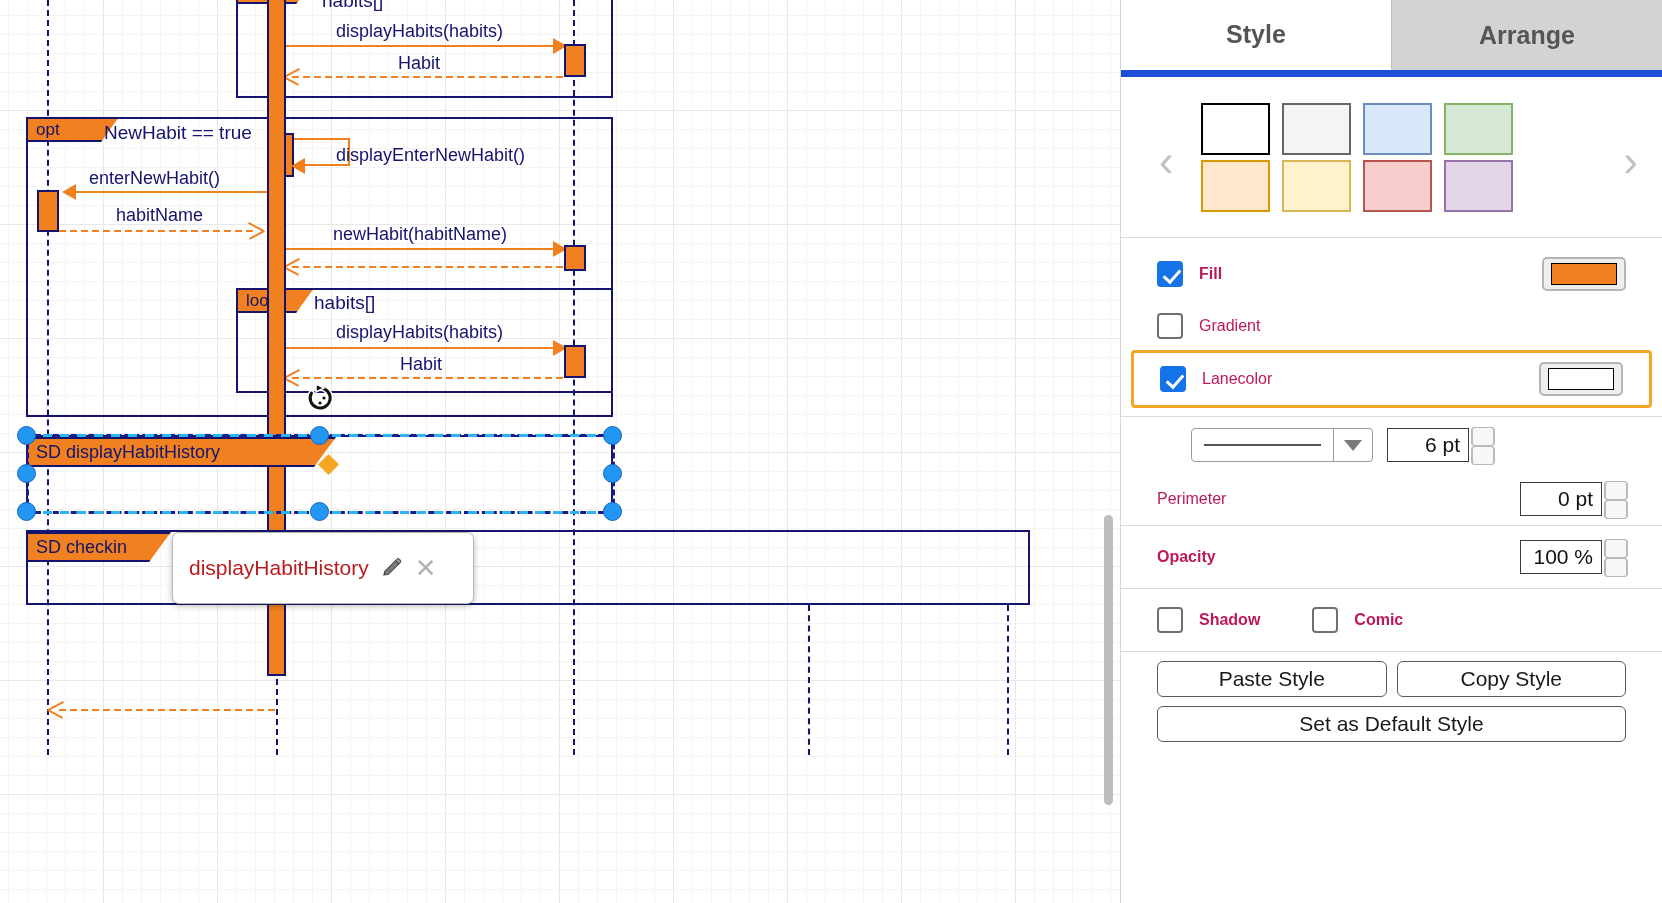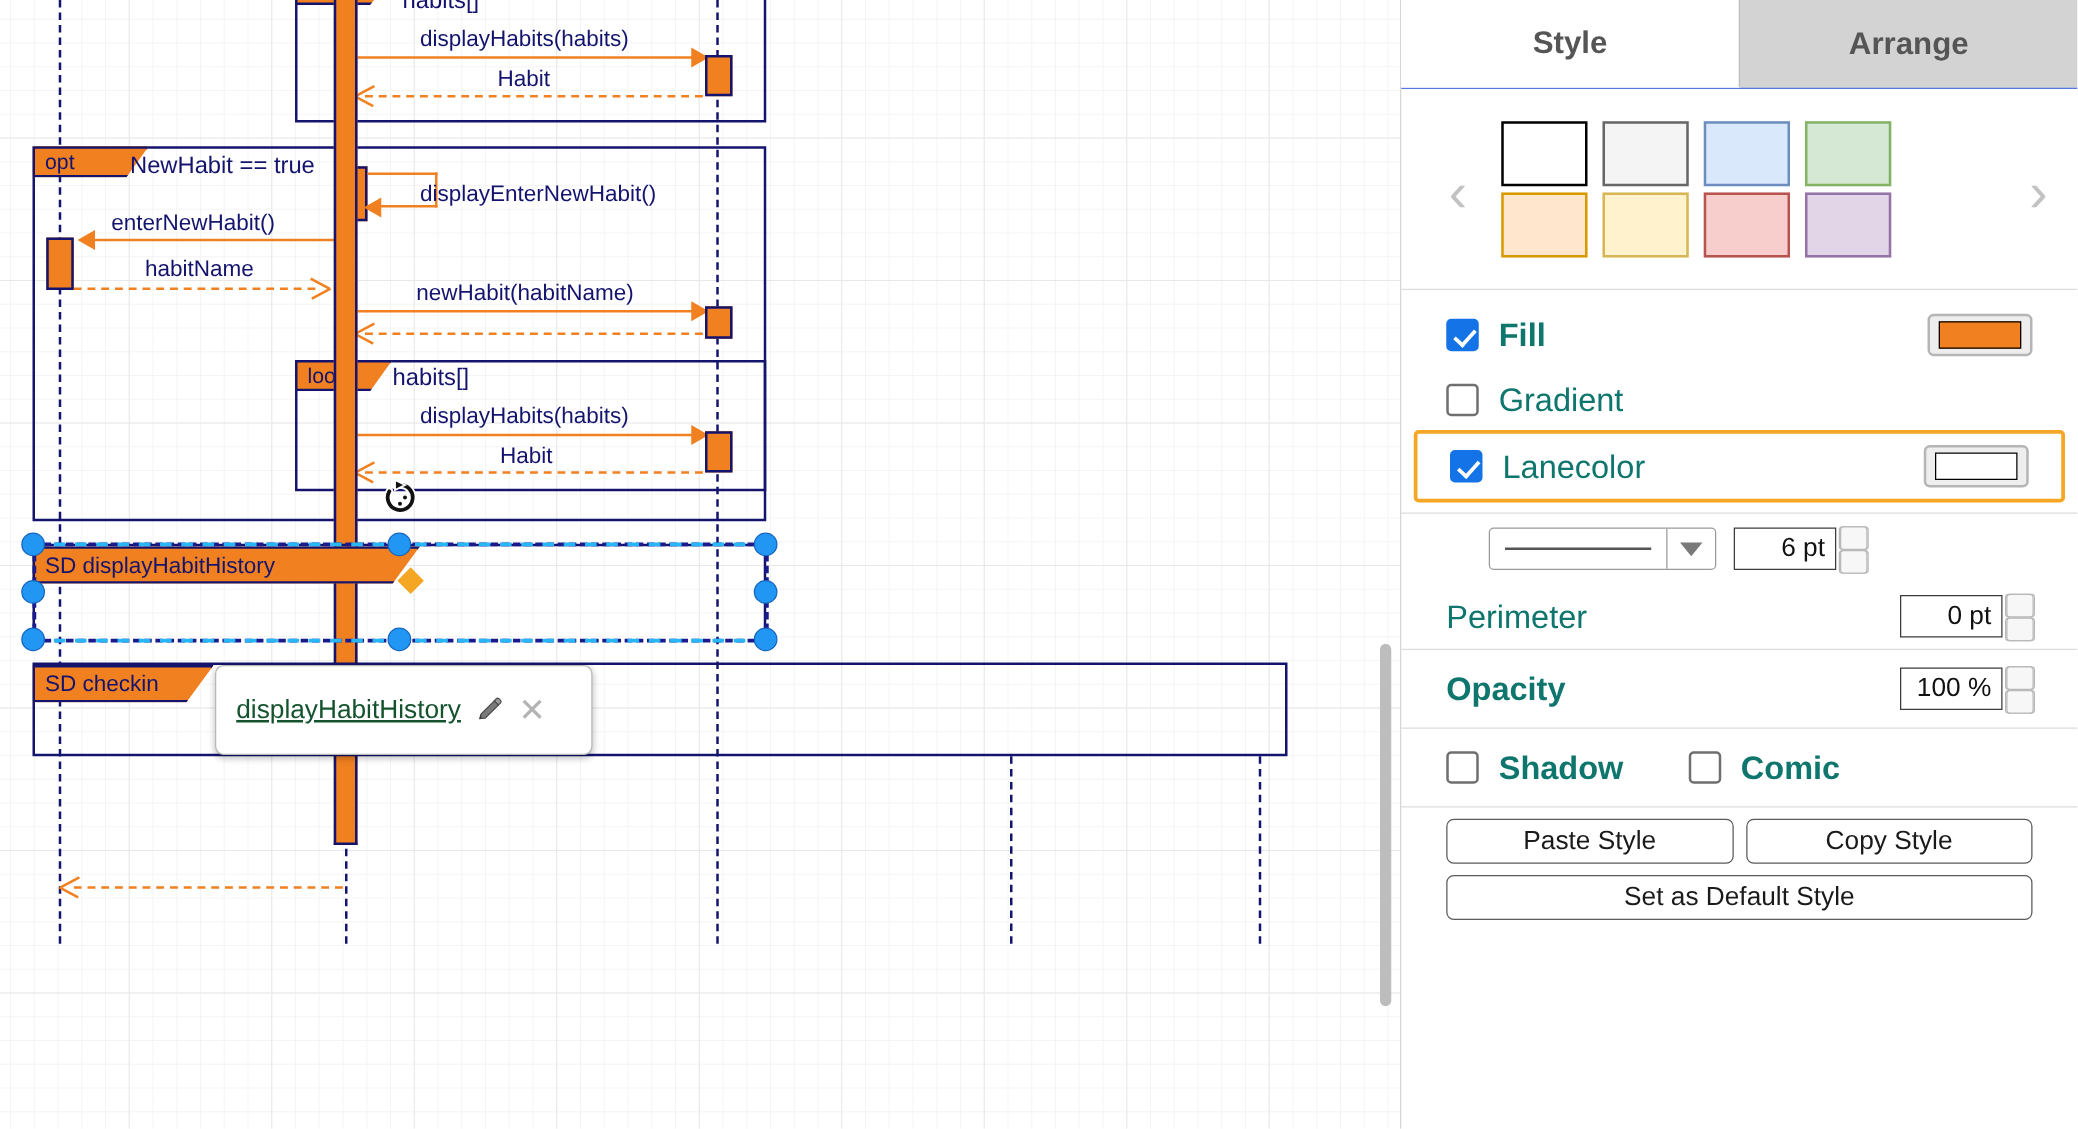--- a/index.html
+++ b/index.html
@@ -78,39 +78,39 @@
     transform:rotate(45deg);}
 
   
   #link-popup{
     position:absolute;left:172px;top:532px;width:302px;height:72px;
     background:#ffffff;border:1px solid #b8b8b8;border-radius:7px;
     box-shadow:0 2px 6px rgba(0,0,0,.28);
     display:flex;align-items:center;padding:0 16px;box-sizing:border-box;gap:12px;
   }
   #link-popup .lnk{
-    color:#14532d;font-size:21px;text-decoration:underline;cursor:pointer;
+    color:#b91c1c;font-size:21px;cursor:pointer;
     white-space:nowrap;
   }
   .pencil-ic{width:22px;height:22px;flex:0 0 auto;}
   .close-ic{font-size:26px;color:#b3b3b3;line-height:1;cursor:pointer;font-weight:400;}
 
   .cursor-ic{position:absolute;left:303px;top:381px;width:34px;height:34px;}
 
   
   #vscroll{position:absolute;right:7px;top:515px;width:9px;height:290px;
     background:#bdbdbd;border-radius:5px;}
 
   
   #panel{
     position:absolute;left:1120px;top:0;width:542px;height:903px;
     background:#ffffff;border-left:1px solid #d6d6d6;box-sizing:border-box;
     font-family:"Liberation Sans",sans-serif;
   }
-  #tabs{display:flex;height:70px;border-bottom:1px solid #1d4ed8;}
+  #tabs{display:flex;height:70px;border-bottom:7px solid #1d4ed8;}
   .tab{
     flex:1;display:flex;align-items:center;justify-content:center;
     font-size:25px;font-weight:bold;color:#555555;
     background:#d3d3d3;border-right:1px solid #bdbdbd;box-sizing:border-box;cursor:pointer;
   }
   .tab.active{background:#ffffff;border-bottom:1px solid #ffffff;color:#555555;}
   .tab:last-child{border-right:none;}
 
   #swatches{position:relative;height:160px;border-bottom:1px solid #dcdcdc;}
   .sw-grid{position:absolute;left:80px;top:26px;display:grid;
@@ -121,21 +121,21 @@
   #nav-prev{left:38px;}
   #nav-next{right:24px;}
 
   .psec{border-bottom:1px solid #dcdcdc;padding:0;}
   .prow{display:flex;align-items:center;height:62px;padding:0 36px 0 36px;box-sizing:border-box;}
   .cbx{width:26px;height:26px;border:2px solid #6f6f6f;border-radius:4px;box-sizing:border-box;
     background:#ffffff;flex:0 0 auto;cursor:pointer;position:relative;}
   .cbx.on{background:#1473e6;border-color:#1473e6;}
   .cbx.on:after{content:"";position:absolute;left:8px;top:3px;width:7px;height:14px;
     border:solid #ffffff;border-width:0 3px 3px 0;transform:rotate(42deg);}
-  .plabel{margin-left:16px;font-size:26px;color:#0f766e;font-weight:bold;}
+  .plabel{margin-left:16px;font-size:16px;color:#be185d;font-weight:bold;}
   .plabel.thin{font-weight:normal;text-align:center;}
   .spacer{flex:1;}
   .colorbtn{width:84px;height:34px;border:2px solid #b5b5b5;border-radius:5px;
     background:#eeeeee;box-sizing:border-box;display:flex;align-items:center;
     justify-content:center;cursor:pointer;}
   .colorbtn .chip{width:66px;height:22px;border:1px solid #000000;box-sizing:border-box;}
 
   .hl-row{border:3px solid #f5a623;border-radius:4px;margin:0 10px;
     padding:0 26px;height:58px;box-sizing:border-box;}
 

